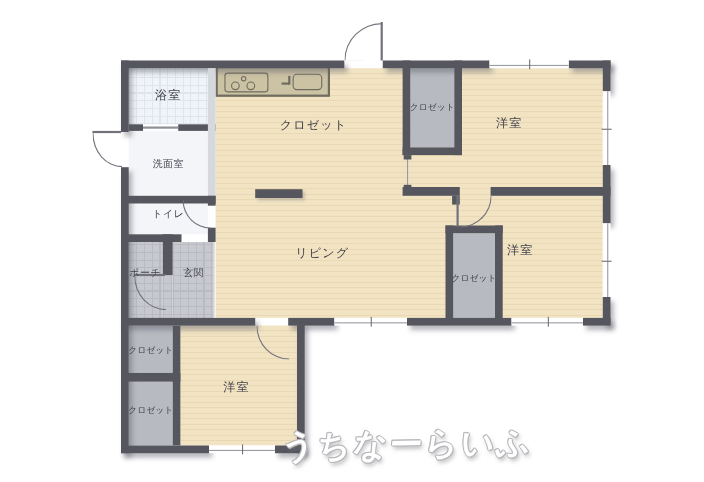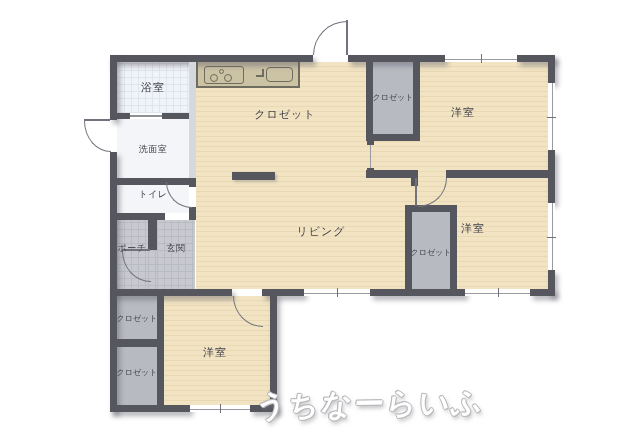--- a/index.html
+++ b/index.html
@@ -170,21 +170,21 @@
   <div class="abs arc arc-br" style="left:418px;top:178px;width:28px;height:28px;"></div>
 
   <div class="abs arc arc-bl" style="left:233px;top:296px;width:29px;height:30px;"></div>
 
   <div class="abs lbl" style="left:117px;top:81px;width:72px;">浴室</div>
   <div class="abs lbl s9" style="left:117px;top:143px;width:72px;">洗面室</div>
   <div class="abs lbl s9" style="left:117px;top:188px;width:72px;">トイレ</div>
   <div class="abs lbl s9" style="left:112px;top:242px;width:40px;">ポーチ</div>
   <div class="abs lbl s9" style="left:156px;top:242px;width:40px;">玄関</div>
   <div class="abs lbl" style="left:240px;top:108px;width:90px;">クロゼット</div>
-  <div class="abs lbl" style="left:276px;top:225px;width:90px;">リビング</div>
+  <div class="abs lbl" style="left:248px;top:225px;width:90px;">リビング</div>
   <div class="abs lbl" style="left:420px;top:106px;width:86px;">洋室</div>
   <div class="abs lbl" style="left:430px;top:222px;width:86px;">洋室</div>
   <div class="abs lbl" style="left:170px;top:346px;width:90px;">洋室</div>
   <div class="abs lbl s8" style="left:367px;top:92px;width:52px;">クロゼット</div>
   <div class="abs lbl s8" style="left:405px;top:247px;width:52px;">クロゼット</div>
   <div class="abs lbl s8" style="left:111px;top:313px;width:52px;">クロゼット</div>
   <div class="abs lbl s8" style="left:111px;top:367px;width:52px;">クロゼット</div>
 
   <div class="abs wm" style="left:256px;top:384px;">うちなーらいふ</div>
 

